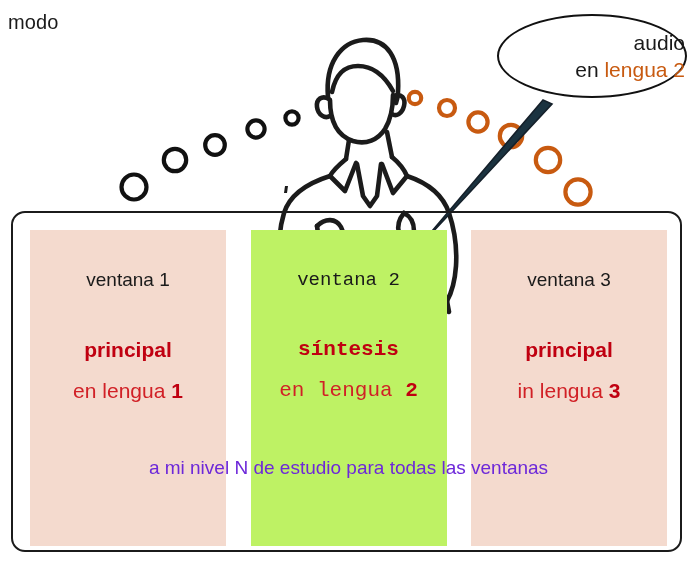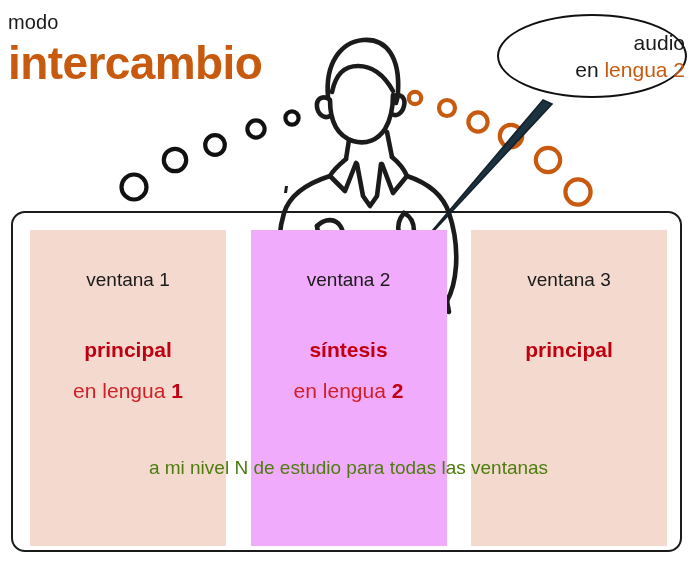--- a/index.html
+++ b/index.html
@@ -101,21 +101,21 @@
     justify-content: space-between;
   }
   .window-col {
     width: 196px;
     height: 316px;
     box-sizing: border-box;
     padding-top: 38px;
     text-align: center;
   }
   .window-col.peach { background: #F4DACE; }
-  .window-col.cyan  { background: #f0abfc; }
+  .window-col.cyan  { background: #bef264; font-family: Liberation Mono, monospace; }
 
   .col-title {
     font-size: 19px;
     line-height: 24px;
     color: #1a1a1a;
     font-weight: 400;
   }
   .col-main {
     font-size: 21px;
     line-height: 28px;
@@ -135,30 +135,29 @@
   }
 
   #footer-note {
     position: absolute;
     left: 0;
     top: 243px;
     width: 671px;
     text-align: center;
     font-size: 19px;
     line-height: 24px;
-    color: #4d7c0f;
+    color: #6d28d9;
     z-index: 25;
   }
 </style>
 </head>
 <body>
 
 <div id="heading-block">
   <div id="heading-eyebrow">modo</div>
-  <div id="heading-title">intercambio</div>
 </div>
 
 <svg id="illustration-layer" viewBox="0 0 695 571" width="695" height="571">
 
   <g fill="none" stroke="#111111" stroke-width="4.2">
     <circle cx="134" cy="187" r="12.5"></circle>
     <circle cx="175" cy="160" r="11.2"></circle>
     <circle cx="215" cy="145" r="9.8"></circle>
     <circle cx="256" cy="129" r="8.6"></circle>
     <circle cx="292" cy="118" r="6.6"></circle>
@@ -245,19 +244,21 @@
     <div class="window-col cyan">
       <div class="col-title">ventana 2</div>
       <div class="col-main">síntesis</div>
       <div class="col-sub"><span>en lengua</span>
         <b>2</b></div>
     </div>
 
     <div class="window-col peach">
       <div class="col-title">ventana 3</div>
       <div class="col-main">principal</div>
+      <div class="col-sub"><span>in lengua</span>
+        <b>3</b></div>
     </div>
 
   </div>
 
   <div id="footer-note">a mi nivel N de estudio para todas las ventanas</div>
 
 </div>
 
 </body></html>

